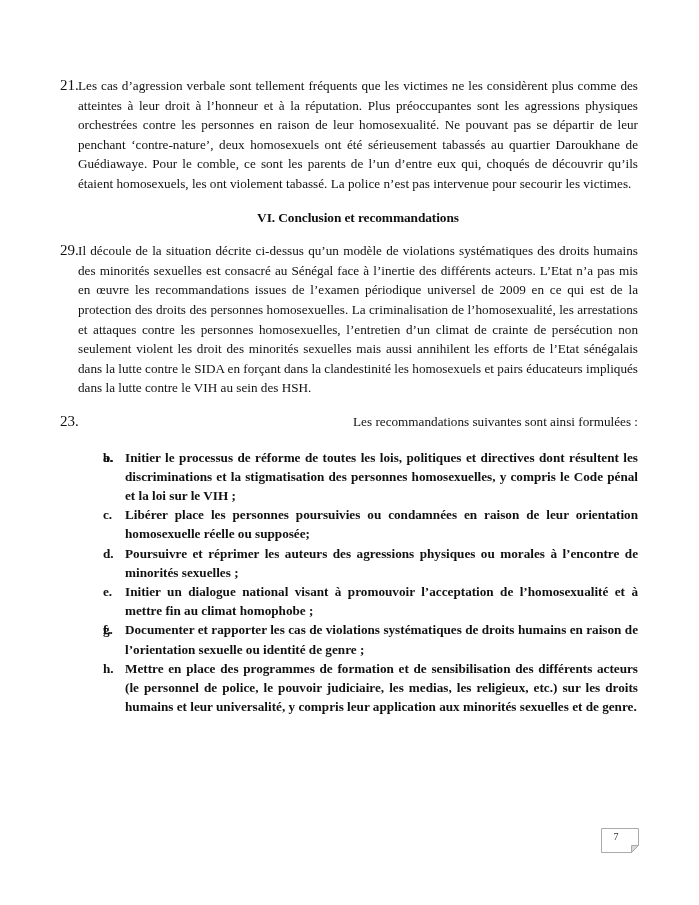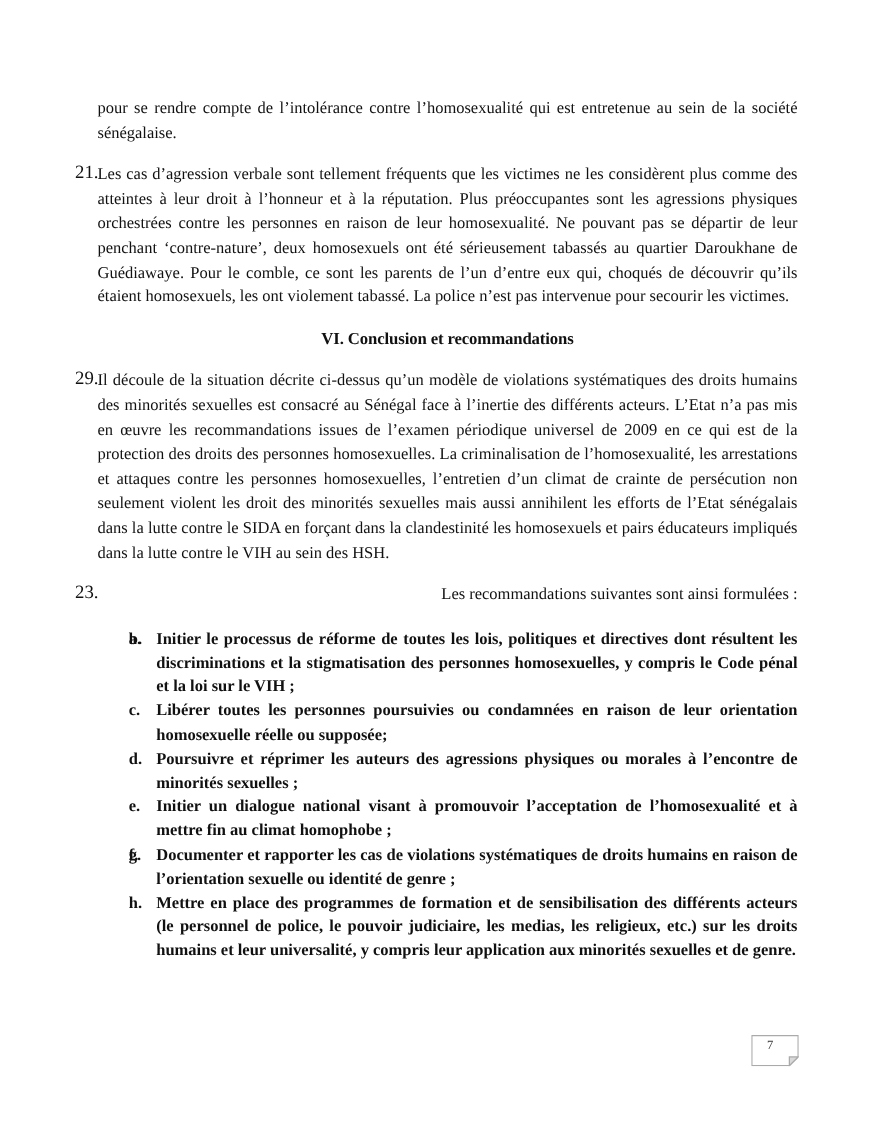--- a/index.html
+++ b/index.html
@@ -139,21 +139,20 @@
     font-family: "Liberation Serif", serif;
   }
 </style>
 </head>
 <body>
 
 <div class="page">
 
   <div class="content">
 
-    <p class="para-cont">pour se rendre compte de l’intolérance contre l’homosexualité qui est entretenue au sein de la société sénégalaise.</p>
 
     <div class="para-num">
       <span class="num">21.</span>
       <span class="body">Les  cas d’agression verbale sont tellement fréquents que les victimes ne les considèrent plus comme des atteintes à leur droit à l’honneur et à la réputation. Plus préoccupantes sont les agressions physiques orchestrées contre les personnes en raison de leur homosexualité.  Ne pouvant pas se départir de leur penchant ‘contre-nature’, deux  homosexuels ont été sérieusement tabassés au quartier Daroukhane de Guédiawaye. Pour le comble, ce sont les parents de l’un d’entre eux qui, choqués de découvrir qu’ils étaient homosexuels, les ont  violement  tabassé. La police n’est pas intervenue pour secourir les victimes.</span>
     </div>
 
     <div class="heading">VI. Conclusion et recommandations</div>
 
     <div class="para-num">
       <span class="num">29.</span>
@@ -168,21 +167,21 @@
     <ul class="rec-list">
       <li class="rec-item">
         <span class="letter">a.</span>
       </li>
       <li class="rec-item">
         <span class="letter">b.</span>
         <span class="body">Initier le processus de réforme de toutes les lois, politiques et directives dont résultent les discriminations et la stigmatisation des personnes homosexuelles, y compris le Code pénal et la loi sur le VIH ;</span>
       </li>
       <li class="rec-item">
         <span class="letter">c.</span>
-        <span class="body">Libérer toutes les personnes poursuivies ou condamnées en raison de leur orientation homosexuelle réelle ou supposée;</span>
+        <span class="body">Libérer place les personnes poursuivies ou condamnées en raison de leur orientation homosexuelle réelle ou supposée;</span>
       </li>
       <li class="rec-item">
         <span class="letter">d.</span>
         <span class="body">Poursuivre et réprimer les auteurs des agressions physiques ou morales à l’encontre de minorités sexuelles ;</span>
       </li>
       <li class="rec-item">
         <span class="letter">e.</span>
         <span class="body">Initier un dialogue national visant à promouvoir l’acceptation de l’homosexualité et à mettre fin au climat homophobe ;</span>
       </li>
       <li class="rec-item">

